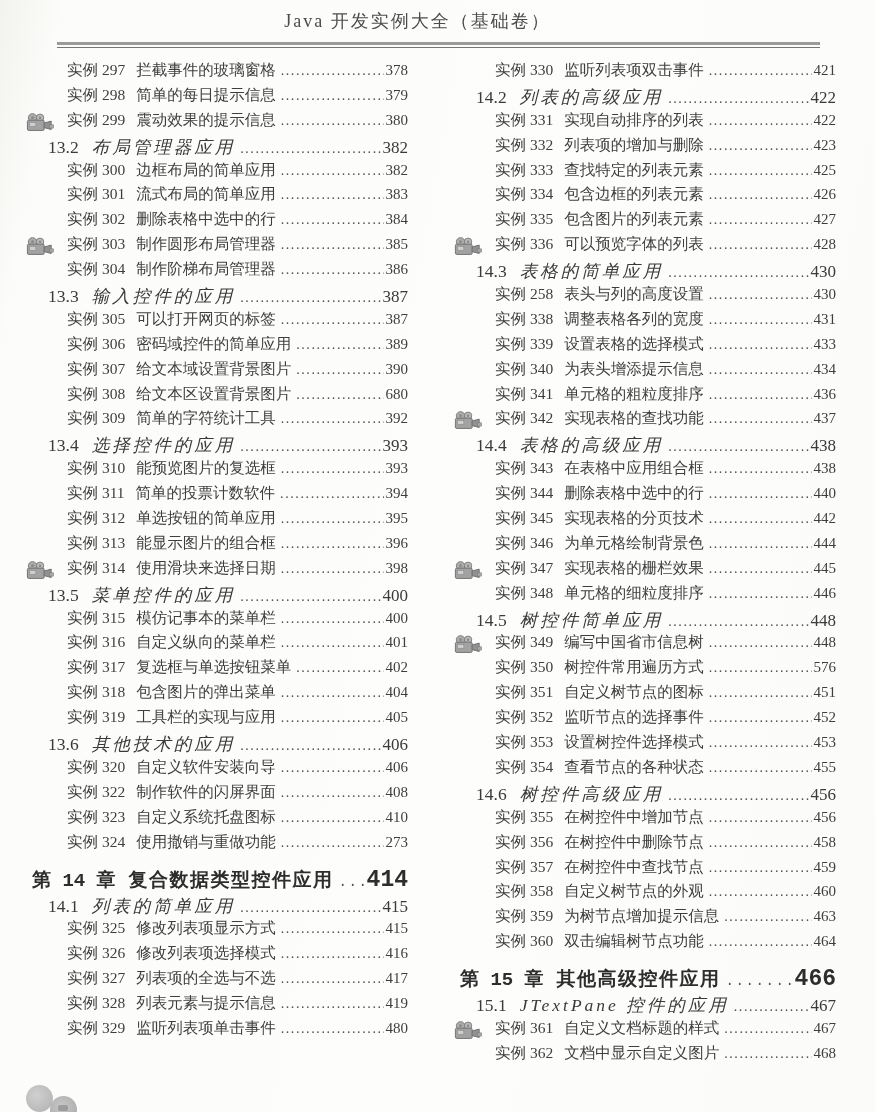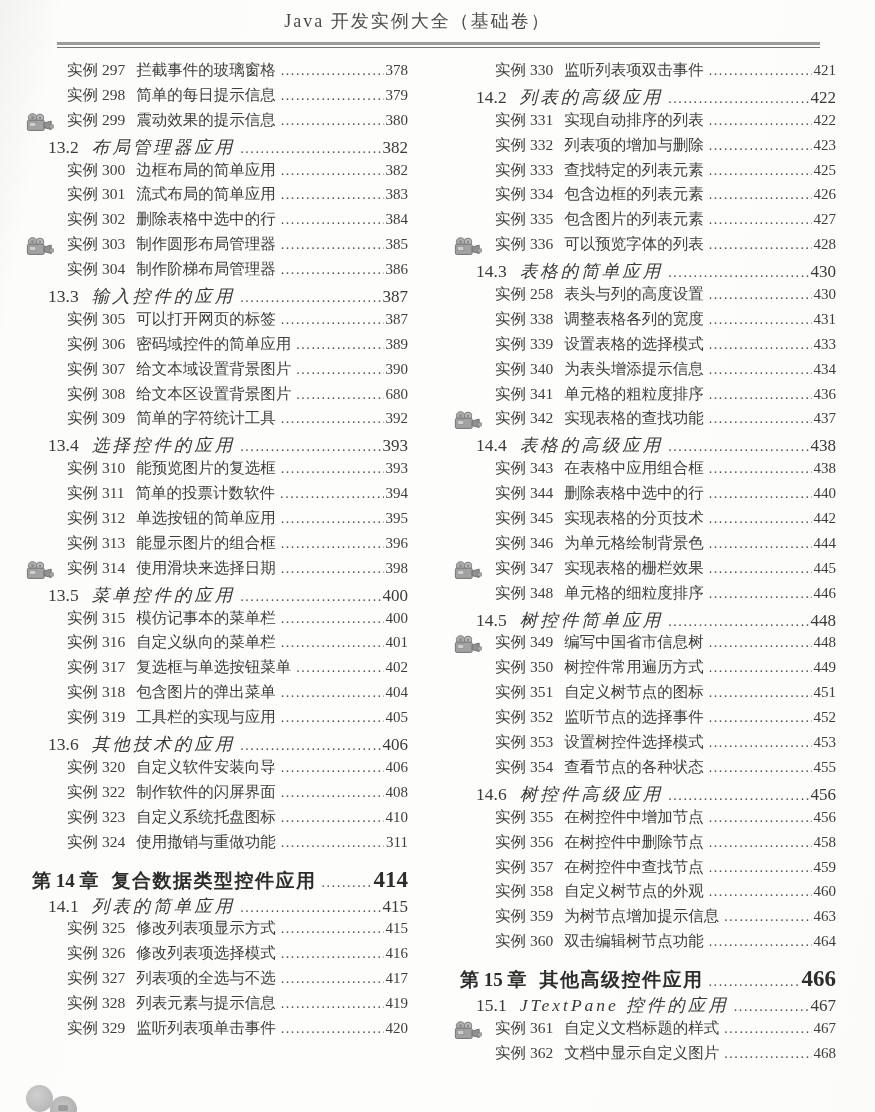--- a/index.html
+++ b/index.html
@@ -36,21 +36,21 @@
   .entry .num { margin-right:11px; }
   .entry .pg  { font-size:15px; }
 
   .section { padding-left:16px; font-size:17.5px; color:#3a3a3a; }
   .section .num   { margin-right:13px; }
   .section .title { font-style:italic; letter-spacing:3px; }
   .section .pg    { font-size:17px; }
 
   .chapter {
     padding-left:0; height:27px; margin-top:10px;
-    font-family:Liberation Serif, serif;
+    font-family:Liberation Mono, monospace;
     font-weight:700; font-size:19px; color:#2d2d2d;
   }
   .chapter .num   { margin-right:13px; }
   .chapter .title { letter-spacing:1.5px; }
   .chapter .pg    { font-size:23px; }
   .chapter .leader::after { font-weight:400; }
 
   .cam { position:absolute; left:-6px; top:3px; width:28px; height:19px; }
   .cam svg { display:block; }
 
@@ -292,21 +292,21 @@
       <div class="row entry">
         <span class="num">实例 323</span>
         <span class="title">自定义系统托盘图标</span>
         <span class="leader"></span>
         <span class="pg">410</span>
       </div>
       <div class="row entry">
         <span class="num">实例 324</span>
         <span class="title">使用撤销与重做功能</span>
         <span class="leader"></span>
-        <span class="pg">311</span>
+        <span class="pg">273</span>
       </div>
       <div class="row chapter">
         <span class="num">第 14 章</span>
         <span class="title">复合数据类型控件应用</span>
         <span class="leader"></span>
         <span class="pg">414</span>
       </div>
       <div class="row section">
         <span class="num">14.1</span>
         <span class="title">列表的简单应用</span>
@@ -334,21 +334,21 @@
       <div class="row entry">
         <span class="num">实例 328</span>
         <span class="title">列表元素与提示信息</span>
         <span class="leader"></span>
         <span class="pg">419</span>
       </div>
       <div class="row entry">
         <span class="num">实例 329</span>
         <span class="title">监听列表项单击事件</span>
         <span class="leader"></span>
-        <span class="pg">420</span>
+        <span class="pg">480</span>
       </div>
     </div>
   <div class="col" id="col-right">
       <div class="row entry">
         <span class="num">实例 330</span>
         <span class="title">监听列表项双击事件</span>
         <span class="leader"></span>
         <span class="pg">421</span>
       </div>
       <div class="row section">
@@ -534,21 +534,21 @@
 </span>
         <span class="num">实例 349</span>
         <span class="title">编写中国省市信息树</span>
         <span class="leader"></span>
         <span class="pg">448</span>
       </div>
       <div class="row entry">
         <span class="num">实例 350</span>
         <span class="title">树控件常用遍历方式</span>
         <span class="leader"></span>
-        <span class="pg">449</span>
+        <span class="pg">576</span>
       </div>
       <div class="row entry">
         <span class="num">实例 351</span>
         <span class="title">自定义树节点的图标</span>
         <span class="leader"></span>
         <span class="pg">451</span>
       </div>
       <div class="row entry">
         <span class="num">实例 352</span>
         <span class="title">监听节点的选择事件</span>

